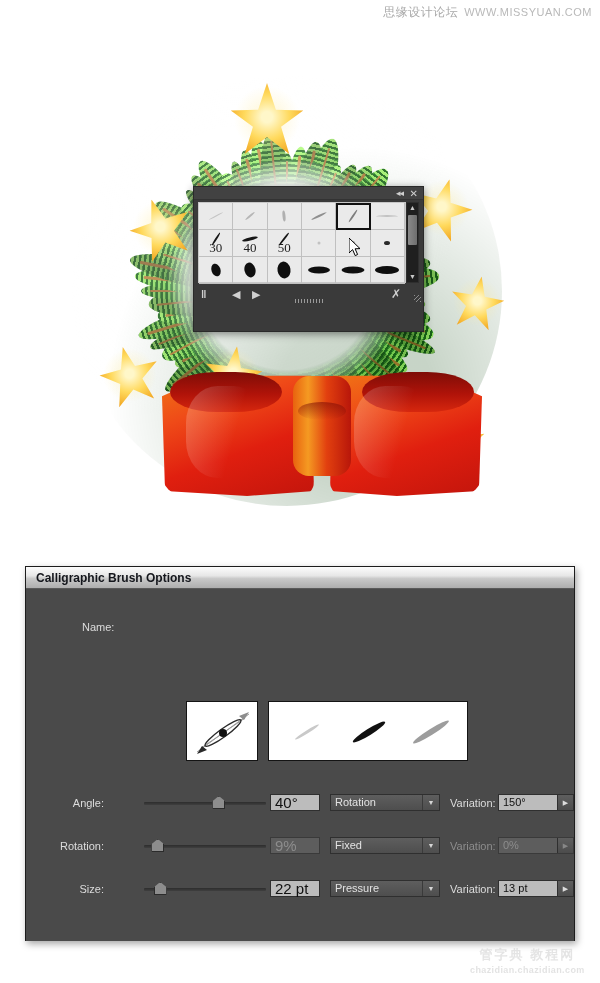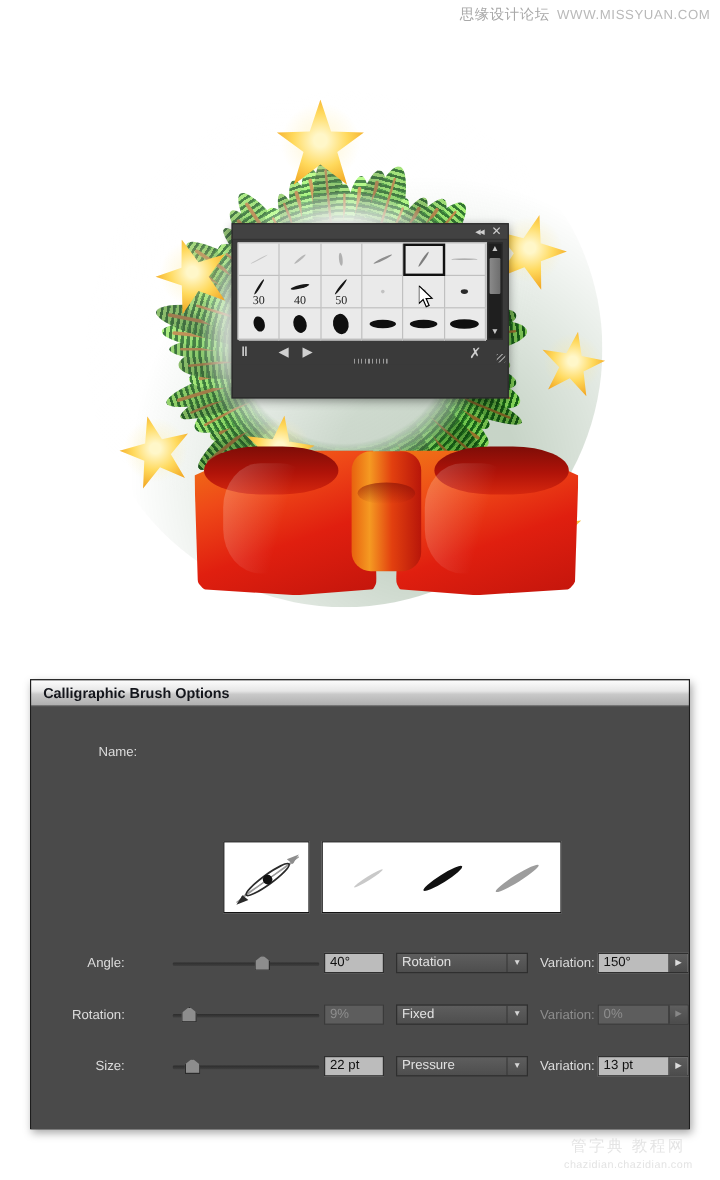--- a/index.html
+++ b/index.html
@@ -13,21 +13,21 @@
 
   
   .wm-top {
     position:absolute; top:4px; right:8px;
     font-size:11px; color:#b9b9b9; letter-spacing:.5px;
     white-space:nowrap; user-select:none;
   }
   .wm-top .cn { color:#a8a8a8; font-size:12px; margin-right:6px; }
   .wm-bottom {
     position:absolute; left:470px; top:946px;
-    text-align:center; user-select:none; opacity:.55;
+    text-align:center; user-select:none; opacity:.55;font-weight:bold;
   }
   .wm-bottom .row1 { font-size:13px; color:#cfcfcf; letter-spacing:2px; }
   .wm-bottom .row2 { font-size:9px; color:#cccccc; letter-spacing:.4px; margin-top:1px; }
 
   
   .stage { position:absolute; left:0; top:18px; width:600px; height:545px; }
 
   .wreath { position:absolute; left:52px; top:10px; width:470px; height:525px; }
 
   
@@ -152,21 +152,21 @@
     border:1px solid #c8c8c8;
   }
   .brush-cell {
     position:relative; border-right:1px solid #c0c0c0; border-bottom:1px solid #c0c0c0;
     overflow:hidden; cursor:pointer;
   }
   .brush-cell.sel { outline:2px solid #111; outline-offset:-2px; z-index:2; }
   .brush-cell .stroke { position:absolute; left:50%; top:50%; transform:translate(-50%,-50%); }
   .brush-cell .lbl {
     position:absolute; left:0; right:0; bottom:0px; text-align:center;
-    font-size:10px; color:#1c1c1c; font-family:"Liberation Serif", serif;
+    font-size:13px; color:#1c1c1c; font-family:"Liberation Serif", serif;
   }
   .dia { background:#2b2b2b; border-radius:50%; }
   .ell { background:#141414; border-radius:50%; }
 
   .panel-scroll {
     position:absolute; right:4px; top:2px; width:13px; height:81px;
     background:#1f1f1f; border:1px solid #2e2e2e; cursor:pointer;
   }
   .panel-scroll .arw { height:10px; color:#c9c9c9; font-size:7px; text-align:center; line-height:10px; }
   .panel-scroll .thumb {
@@ -228,21 +228,21 @@
   .ctl-row { position:absolute; left:0; right:0; height:18px; }
   .ctl-row .rl { position:absolute; width:78px; text-align:right; top:3px; }
   .slider { position:absolute; left:118px; width:122px; top:8px; height:3px;
     background:linear-gradient(180deg,#2d2d2d,#3f3f3f); border-radius:1px; }
   .knob { position:absolute; top:-6px; width:13px; height:13px; cursor:pointer;
     background:#8d8d8d; border:1px solid #2b2b2b;
     clip-path:polygon(50% 0%, 100% 40%, 100% 100%, 0% 100%, 0% 40%); }
   .numbox {
     position:absolute; left:244px; width:50px; top:0; height:17px;
     background:#bcbcbc; border:1px solid #2f2f2f; color:#111;
-    font-size:11px; line-height:15px; padding:0 4px;
+    font-size:15px; line-height:15px; padding:0 4px;
   }
   .numbox.dim { background:#5d5d5d; color:#8d8d8d; border-color:#3a3a3a; }
   .selbox {
     position:absolute; left:304px; width:110px; top:0; height:17px;
     background:linear-gradient(180deg,#5e5e5e,#4e4e4e); border:1px solid #2f2f2f;
     color:#e2e2e2; font-size:11px; line-height:15px; padding:0 4px; cursor:pointer;
   }
   .selbox .car {
     position:absolute; right:0; top:0; width:17px; height:15px;
     border-left:1px solid #3a3a3a; color:#d6d6d6; font-size:7px;

